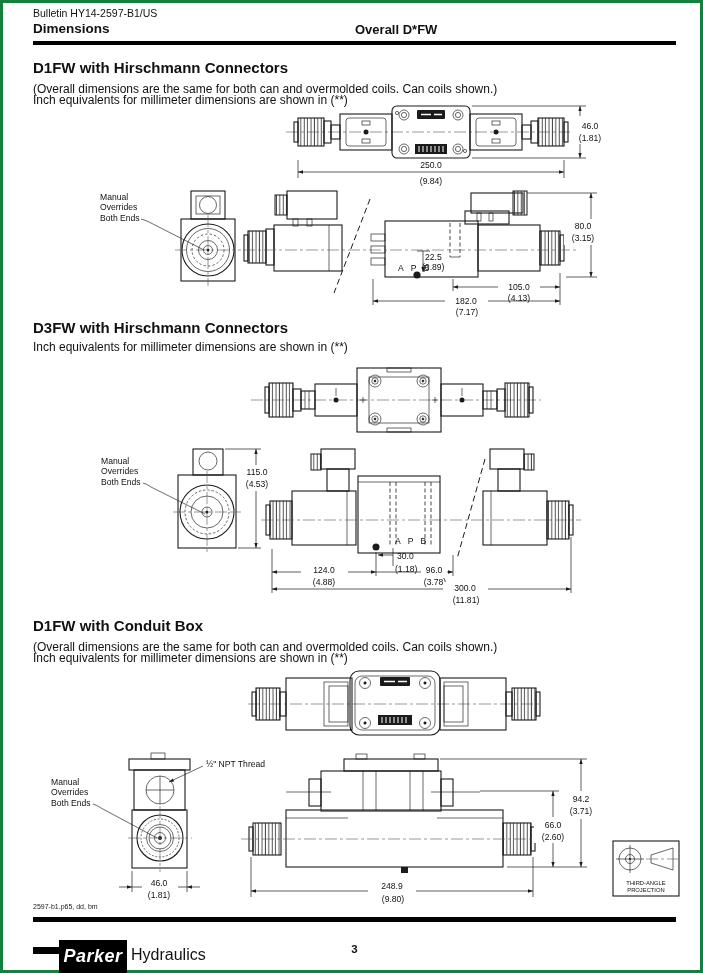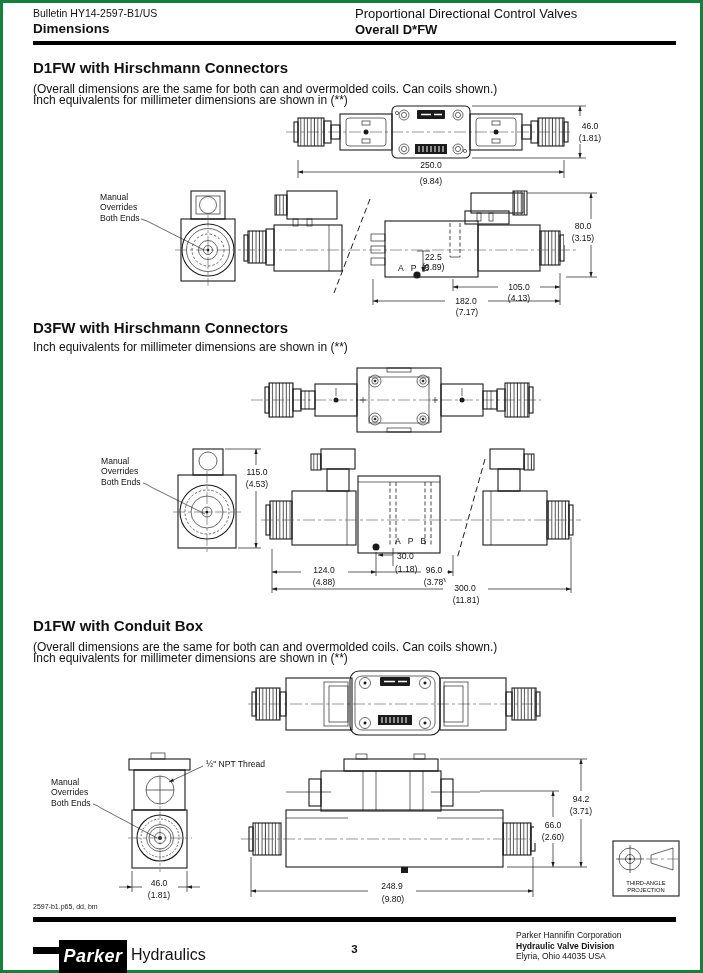--- a/index.html
+++ b/index.html
@@ -48,21 +48,20 @@
           <path d="M0,0.9 L9.3,4 L0,7.1 Z" fill="#1b1b1b"></path>
         </marker>
       <pattern id="knurl" width="3.4" height="8" patternUnits="userSpaceOnUse">
           <line x1="1.2" y1="0" x2="1.2" y2="8" stroke="#3a3a3a" stroke-width="0.9"></line>
         </pattern>
     </defs>
   </svg>
 
   <div class="abs t-bulletin" style="left:30px; top:4px;">Bulletin HY14-2597-B1/US</div>
   <div class="abs t-doctitle" style="left:30px; top:18px;">Dimensions</div>
-  <div class="abs t-product" style="left:352px; top:3px;">Proportional Directional Control Valves</div>
   <div class="abs t-series" style="left:352px; top:19px;">Overall D*FW</div>
   <div class="abs rule" style="left:30px; top:38px; width:643px; height:3.5px;"></div>
 
   <div class="abs sec-title" style="left:30px; top:56px;">D1FW with Hirschmann Connectors</div>
   <div class="abs note" style="left:30px; top:79px;">(Overall dimensions are the same for both can and overmolded coils. Can coils shown.)</div>
   <div class="abs note" style="left:30px; top:90px;">Inch equivalents for millimeter dimensions are shown in (**)</div>
 
   <svg style="left:283px; top:99px;" width="404" height="88" viewBox="0 0 404 88">
     <line class="cl" x1="0" y1="30" x2="298" y2="30"></line>
     <rect class="ln" x="8" y="20" width="4" height="20"></rect>
@@ -443,19 +442,14 @@
   <div class="abs rule" style="left:30px; top:914px; width:643px; height:4.5px;"></div>
 
   <div class="abs" style="left:30px; top:944px; width:26px; height:7px; background:#000;"></div>
   <div class="abs logo-box" style="left:56px; top:937px; width:68px; height:33px;">
     <span>Parker</span>
   </div>
   <div class="abs logo-suffix" style="left:128px; top:943px;">Hydraulics</div>
 
   <div class="abs pageno" style="left:0px; top:940px;">3</div>
 
-  <div class="abs addr" style="left:513px; top:927px;">
-    <div>Parker Hannifin Corporation</div>
-    <div class="b">Hydraulic Valve Division</div>
-    <div>Elyria, Ohio 44035 USA</div>
-  </div>
 
 </div>
 
 </body></html>

